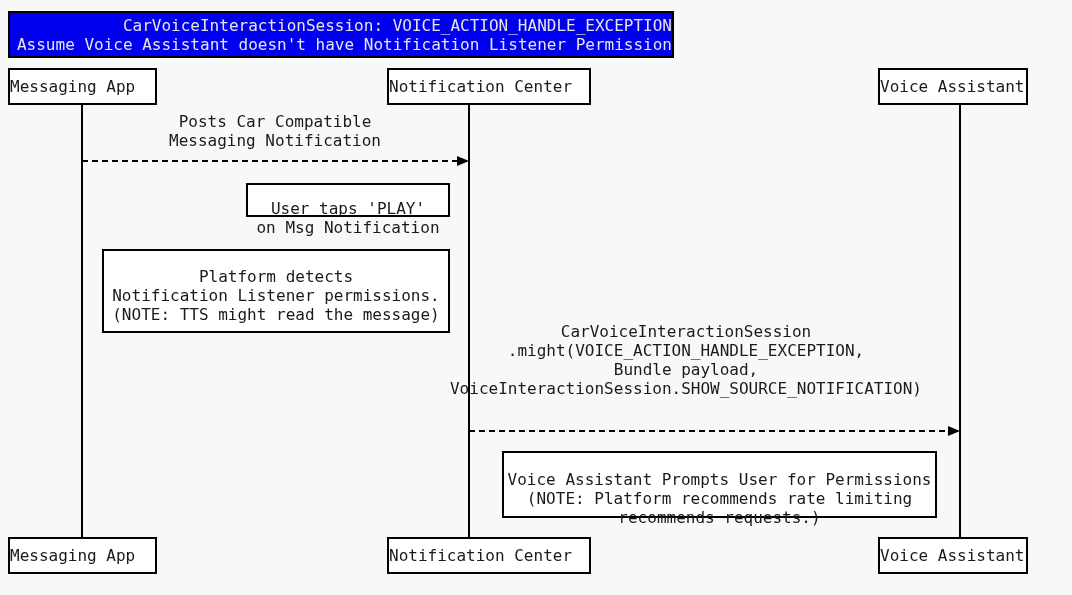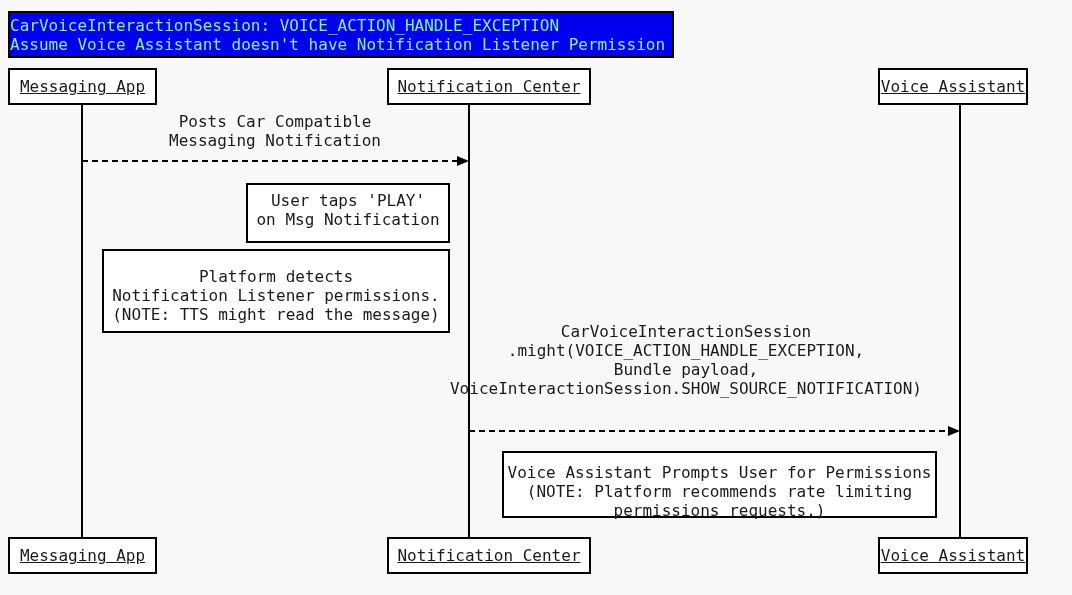--- a/index.html
+++ b/index.html
@@ -16,33 +16,31 @@
     font-size: 16px;
     line-height: 19px;
     color: #1a1a1a;
   }
   .abs { position: absolute; box-sizing: border-box; }
 
   .title-box {
     left: 8px; top: 11px; width: 666px; height: 47px;
     background: #0000ee;
     border: 2px solid #000;
-    color: #86efac;
-    text-align: left;
+    color: #e5e5e5;
+    text-align: right;
     padding-top: 3px;
   }
 
   .actor-box {
     height: 37px;
     background: #fff;
     border: 2px solid #000;
-    text-align: center;
     line-height: 33px;
     white-space: nowrap;
-    text-decoration: underline;
   }
   .actor-top { top: 68px; }
   .actor-bottom { top: 537px; }
   .actor-a { left: 8px;   width: 149px; }
   .actor-b { left: 387px; width: 204px; }
   .actor-c { left: 878px; width: 150px; }
 
   .lifeline {
     top: 104px; width: 2px; height: 434px;
     background: #000;
@@ -86,43 +84,43 @@
   <div class="abs lifeline" style="left:468px;"></div>
   <div class="abs lifeline" style="left:959px;"></div>
 
   <div class="abs msg-label" style="left:75px; top:112px; width:400px;">
     <div>Posts Car Compatible</div>
     <div>Messaging Notification</div>
   </div>
   <div class="abs dash-line" style="left:82px; top:160px; width:376px;"></div>
   <div class="abs arrow-head" style="left:457px; top:156px;"></div>
 
-  <div class="abs note-box" style="left:246px; top:183px; width:204px; height:60px; padding-top:6px;">
+  <div class="abs note-box" style="left:246px; top:183px; width:204px; height:34px; padding-top:14px;">
     <div>User taps 'PLAY'</div>
     <div>on Msg Notification</div>
   </div>
 
   <div class="abs note-box" style="left:102px; top:249px; width:348px; height:84px; padding-top:16px;">
     <div>Platform detects</div>
     <div>Notification Listener permissions.</div>
     <div>(NOTE: TTS might read the message)</div>
   </div>
 
   <div class="abs msg-label" style="left:436px; top:322px; width:500px;">
     <div>CarVoiceInteractionSession</div>
     <div>.might(VOICE_ACTION_HANDLE_EXCEPTION,</div>
     <div>Bundle payload,</div>
     <div>VoiceInteractionSession.SHOW_SOURCE_NOTIFICATION)</div>
   </div>
   <div class="abs dash-line" style="left:469px; top:430px; width:479px;"></div>
   <div class="abs arrow-head" style="left:948px; top:426px;"></div>
 
-  <div class="abs note-box" style="left:502px; top:451px; width:435px; height:67px; padding-top:10px;">
+  <div class="abs note-box" style="left:502px; top:451px; width:435px; height:67px; padding-top:17px;">
     <div>Voice Assistant Prompts User for Permissions</div>
     <div>(NOTE: Platform recommends rate limiting</div>
-    <div>permissions requests.)</div>
+    <div>recommends requests.)</div>
   </div>
 
   <div class="abs actor-box actor-bottom actor-a">Messaging App</div>
   <div class="abs actor-box actor-bottom actor-b">Notification Center</div>
   <div class="abs actor-box actor-bottom actor-c">Voice Assistant</div>
 
 </div>
 
 </body></html>

